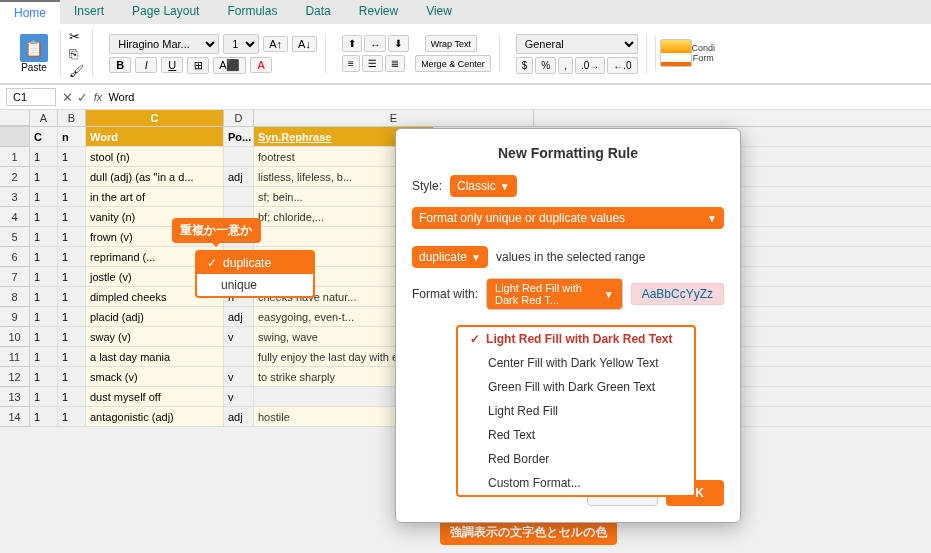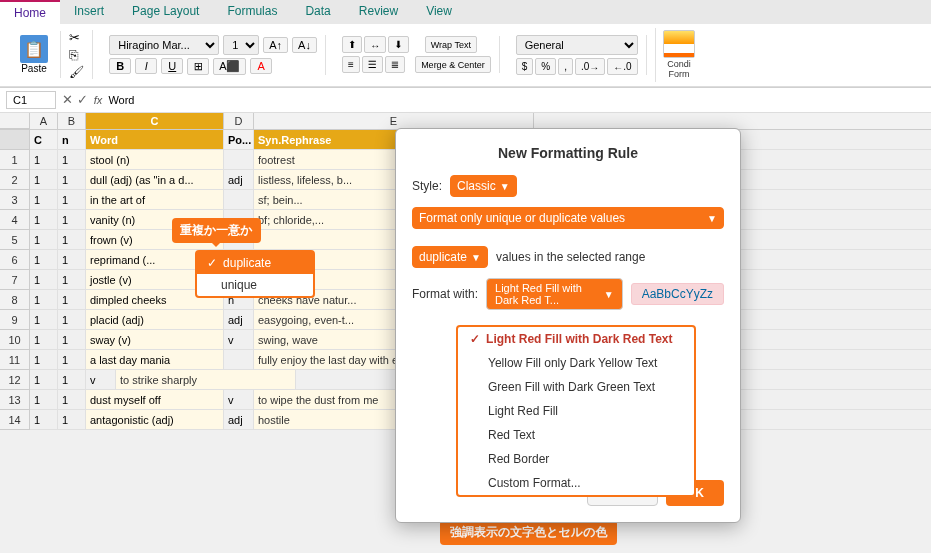--- a/index.html
+++ b/index.html
@@ -2,21 +2,21 @@
 <html><head>
   <meta charset="utf-8">
   <style>
     * { box-sizing: border-box; margin: 0; padding: 0; }
     body { font-family: 'Helvetica Neue', Arial, sans-serif; font-size: 12px; background: #f0f0f0; width: 931px; height: 553px; overflow: hidden; position: relative; }
 
     
     .ribbon { background: #fff; border-bottom: 1px solid #d0d0d0; }
     .ribbon-tabs { display: flex; background: #e8e8e8; }
     .ribbon-tab { padding: 4px 14px; font-size: 12px; cursor: pointer; border: none; background: none; }
-    .ribbon-tab.active { background: #fff; color: #4c1d95; font-weight: 500; border-top: 2px solid #be185d; text-align: right; }
+    .ribbon-tab.active { background: #fff; color: #3b82f6; font-weight: 500; border-top: 2px solid #737373; text-align: right; }
     .ribbon-tab:not(.active) { color: #0f766e; }
     .ribbon-content { display: flex; align-items: center; padding: 4px 8px; gap: 8px; min-height: 60px; background: #fff; border-bottom: 1px solid #ddd; }
 
     .ribbon-group { display: flex; flex-direction: column; align-items: center; padding: 2px 6px; border-right: 1px solid #e0e0e0; }
 
     .paste-btn { display: flex; flex-direction: column; align-items: center; font-size: 10px; cursor: pointer; padding: 2px 6px; }
     .paste-icon { width: 28px; height: 28px; background: #4a90d9; display: flex; align-items: center; justify-content: center; color: white; font-size: 16px; border-radius: 2px; }
     .font-row { display: flex; align-items: center; gap: 4px; }
     .font-select { border: 1px solid #ccc; padding: 2px 4px; font-size: 11px; border-radius: 2px; width: 110px; }
     .font-size-select { border: 1px solid #ccc; padding: 2px 4px; font-size: 11px; border-radius: 2px; width: 36px; }
@@ -49,21 +49,21 @@
     .ss-cell.col-a { width: 28px; }
     .ss-cell.col-b { width: 28px; }
     .ss-cell.col-c { background: #fff9e6; width: 138px; font-weight: normal; }
     .ss-cell.col-c.header { background: #e6a817; color: white; font-weight: bold; }
     .ss-cell.col-d { width: 30px; }
     .ss-cell.col-e { background: #fff9e6; width: 180px; color: #333; }
     .ss-cell.col-e.header { background: #e6a817; color: white; font-weight: bold; }
 
     .row-1 .ss-cell { font-weight: bold; background: #f2f2f2; }
     .row-1 .col-c { background: #e6a817 !important; color: white; }
-    .row-1 .col-e { background: #e6a817 !important; color: white; }
+    .row-1 .col-e { background: #e6a817 !important; color: white; text-decoration: underline; }
 
     
     .callout-box {
       position: absolute;
       background: #f97316;
       color: white;
       font-size: 12px;
       font-weight: bold;
       padding: 4px 8px;
       border-radius: 4px;
@@ -233,21 +233,21 @@
       color: white;
       font-size: 12px;
       font-weight: bold;
       padding: 4px 10px;
       border-radius: 4px;
     }
 
     
     .cond-format-ribbon {
       display: flex;
-      flex-direction: column;
+      flex-direction: row;
       align-items: center;
       font-size: 9px;
       color: #333;
       cursor: pointer;
       padding: 2px 4px;
       min-width: 48px;
       border-left: 1px solid #e0e0e0;
     }
 
     .select-with-arrow {
@@ -482,29 +482,29 @@
       <div class="ss-row">
         <div class="ss-cell col-a">1</div>
         <div class="ss-cell col-b">1</div>
         <div class="ss-cell col-c">a last day mania</div>
         <div class="ss-cell col-d"></div>
         <div class="ss-cell col-e">fully enjoy the last day with enthus...</div>
       </div>
       <div class="ss-row">
         <div class="ss-cell col-a">1</div>
         <div class="ss-cell col-b">1</div>
+        <div class="ss-cell col-c">smack (v)</div>
         <div class="ss-cell col-d">v</div>
         <div class="ss-cell col-e">to strike sharply</div>
       </div>
       <div class="ss-row">
         <div class="ss-cell col-a">1</div>
         <div class="ss-cell col-b">1</div>
         <div class="ss-cell col-c">dust myself off</div>
         <div class="ss-cell col-d">v</div>
-        <div class="ss-cell col-e">to wipe the dust from me</div>
       </div>
       <div class="ss-row">
         <div class="ss-cell col-a">1</div>
         <div class="ss-cell col-b">1</div>
         <div class="ss-cell col-c">antagonistic (adj)</div>
         <div class="ss-cell col-d">adj</div>
         <div class="ss-cell col-e">hostile</div>
       </div>
     </div>
   </div>
@@ -558,21 +558,21 @@
       <div class="format-preview">AaBbCcYyZz</div>
     </div>
 
     <div class="format-dropdown" style="top: 196px; left: 60px;">
       <div class="format-dropdown-item active">
         <span class="checkmark">✓</span>
         <span>Light Red Fill with Dark Red Text</span>
       </div>
       <div class="format-dropdown-item">
         <span style="width:12px;"></span>
-        <span>Yellow Fill only Dark Yellow Text</span>
+        <span>Center Fill with Dark Yellow Text</span>
       </div>
       <div class="format-dropdown-item">
         <span style="width:12px;"></span>
         <span>Green Fill with Dark Green Text</span>
       </div>
       <div class="format-dropdown-item">
         <span style="width:12px;"></span>
         <span>Light Red Fill</span>
       </div>
       <div class="format-dropdown-item">

